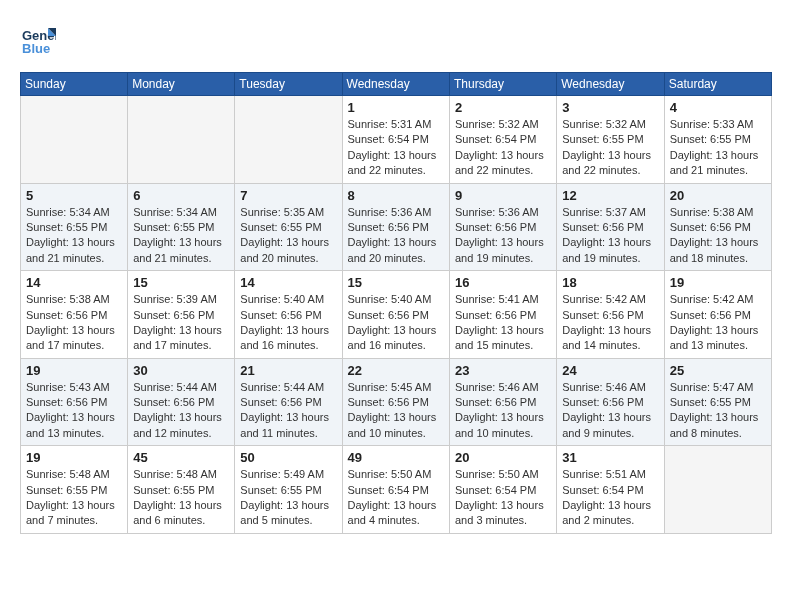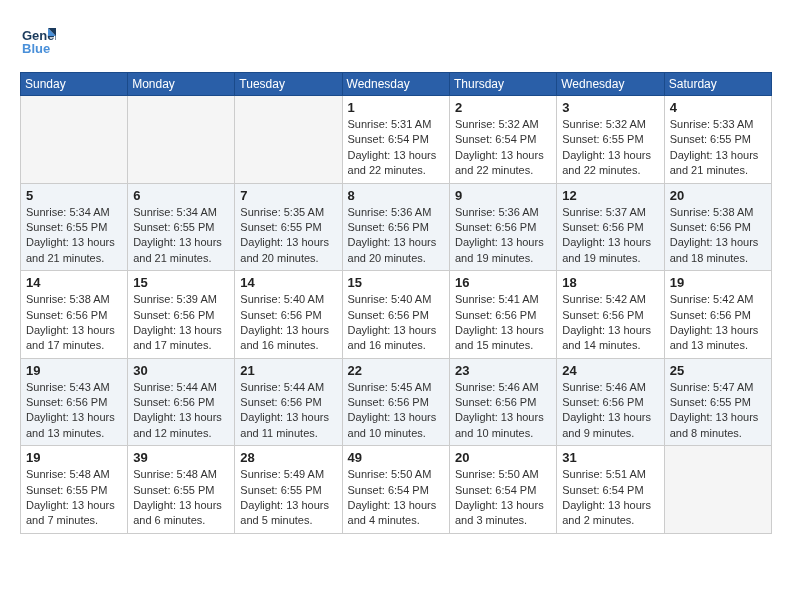--- a/index.html
+++ b/index.html
@@ -226,25 +226,25 @@
           <span class="day-num">25</span>
           <div class="day-info">Sunrise: 5:47 AM<br>Sunset: 6:55 PM<br>Daylight: 13 hours<br>and 8 minutes.</div>
         </td>
       </tr>
       <tr>
         <td>
           <span class="day-num">19</span>
           <div class="day-info">Sunrise: 5:48 AM<br>Sunset: 6:55 PM<br>Daylight: 13 hours<br>and 7 minutes.</div>
         </td>
         <td>
-          <span class="day-num">39</span>
+          <span class="day-num">45</span>
           <div class="day-info">Sunrise: 5:48 AM<br>Sunset: 6:55 PM<br>Daylight: 13 hours<br>and 6 minutes.</div>
         </td>
         <td>
-          <span class="day-num">28</span>
+          <span class="day-num">50</span>
           <div class="day-info">Sunrise: 5:49 AM<br>Sunset: 6:55 PM<br>Daylight: 13 hours<br>and 5 minutes.</div>
         </td>
         <td>
           <span class="day-num">49</span>
           <div class="day-info">Sunrise: 5:50 AM<br>Sunset: 6:54 PM<br>Daylight: 13 hours<br>and 4 minutes.</div>
         </td>
         <td>
           <span class="day-num">20</span>
           <div class="day-info">Sunrise: 5:50 AM<br>Sunset: 6:54 PM<br>Daylight: 13 hours<br>and 3 minutes.</div>
         </td>

